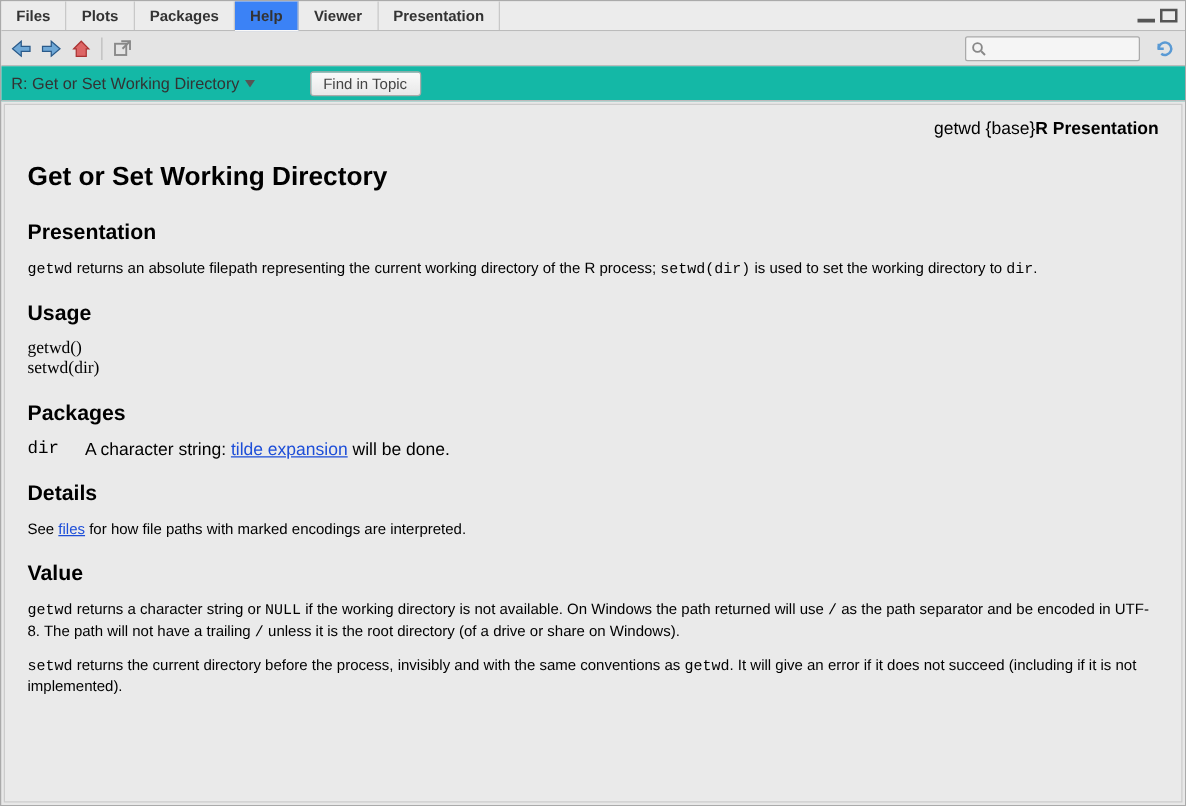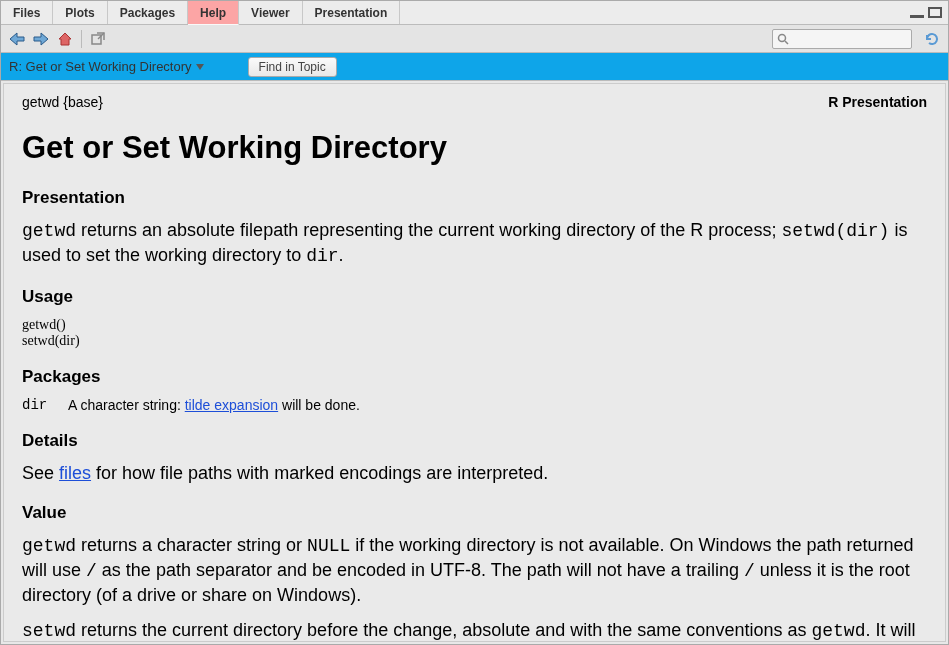--- a/index.html
+++ b/index.html
@@ -1,43 +1,43 @@
 <!DOCTYPE html>
 <html><head>
 <meta charset="utf-8">
 <style>
   * { box-sizing: border-box; }
   html, body { margin: 0; padding: 0; font-family: Arial, Helvetica, sans-serif; font-size: 13px; background: #e8e8e8; color: #000; }
   .app { display: flex; flex-direction: column; width: 949px; height: 645px; border: 1px solid #aaa; overflow: hidden; }
 
   .tabbar { display: flex; align-items: stretch; height: 24px; background: #ececec; border-bottom: 1px solid #bbb; }
   .tab { padding: 4px 12px; font-weight: bold; font-size: 12px; border-right: 1px solid #c8c8c8; cursor: pointer; display: flex; align-items: center; color: #333; }
-  .tab.active { background: #fca5a5; border-bottom: 1px solid #f9f9f9; margin-bottom: -1px; }
+  .tab.active { background: #3b82f6; border-bottom: 1px solid #f9f9f9; margin-bottom: -1px; }
   .tabbar-spacer { flex: 1; }
   .window-icons { display: flex; align-items: center; padding-right: 6px; gap: 4px; }
   .win-icon { width: 14px; height: 11px; border: 2px solid #555; cursor: pointer; position: relative; }
   .win-icon.min { border: none; border-bottom: 3px solid #555; height: 11px; }
 
   .toolbar { display: flex; align-items: center; height: 28px; background: #e4e4e4; border-bottom: 1px solid #bbb; padding: 0 6px; gap: 4px; }
   .tool-btn { width: 20px; height: 20px; display: flex; align-items: center; justify-content: center; cursor: pointer; border-radius: 2px; }
   .divider { width: 1px; height: 18px; background: #bbb; margin: 0 2px; }
   .toolbar-spacer { flex: 1; }
   .search-wrap { display: flex; align-items: center; border: 1px solid #aaa; background: #f5f5f5; border-radius: 2px; height: 20px; padding: 0 4px; width: 140px; }
   .search-wrap input { border: none; outline: none; background: transparent; flex: 1; font-size: 12px; color: #555; width: 100px; }
 
-  .subbar { display: flex; align-items: center; height: 28px; background: #0ea5e9; border-bottom: 1px solid #bbb; padding: 0 8px; gap: 8px; font-size: 13px; }
+  .subbar { display: flex; align-items: center; height: 28px; background: #14b8a6; border-bottom: 1px solid #bbb; padding: 0 8px; gap: 8px; font-size: 13px; }
   .breadcrumb-btn { display: flex; align-items: center; gap: 4px; cursor: pointer; color: #333; }
   .find-btn { border: 1px solid #aaa; background: linear-gradient(#fafafa,#e8e8e8); padding: 2px 10px; font-size: 12px; border-radius: 3px; cursor: pointer; color: #444; margin-left: 36px; }
 
   .content-wrap { flex: 1; overflow-y: scroll; background: #eaeaea; border: 1px solid #ccc; margin: 2px; }
   .content { padding: 10px 18px 30px 18px; }
-  .content-header { display: flex; justify-content: space-between; font-size: 14px; margin-bottom: 20px; }
-  h1 { font-size: 31px; font-weight: bold; margin: 8px 0 22px 0; }
+  .content-header { display: flex; justify-content: flex-end; font-size: 14px; margin-bottom: 20px; }
+  h1 { font-size: 21px; font-weight: bold; margin: 8px 0 22px 0; }
   h2 { font-size: 17px; font-weight: bold; margin: 18px 0 10px 0; }
-  p, .para { font-size: 18px; line-height: 1.35; margin: 4px 0 10px 0; }
+  p, .para { font-size: 12px; line-height: 1.35; margin: 4px 0 10px 0; }
   code, .mono { font-family: "Courier New", monospace; }
   pre.usage { font-family: Liberation Serif, serif; font-size: 14px; margin: 6px 0 10px 0; white-space: pre; }
   a.doclink { color: #1d4ed8; text-decoration: underline; cursor: pointer; }
   .arg-row { display: flex; gap: 16px; font-size: 14px; margin: 6px 0; }
   .arg-name { font-family: "Courier New", monospace; min-width: 30px; }
 
   ::-webkit-scrollbar { width: 16px; background: #e0e0e0; }
   ::-webkit-scrollbar-thumb { background: #b8b8b8; border: 1px solid #999; border-radius: 2px; }
   ::-webkit-scrollbar-button { height: 16px; background: #d8d8d8; border: 1px solid #aaa; }
 </style>
@@ -140,19 +140,19 @@
       <h2>Details</h2>
       <p class="para">
         <span>See </span><a class="doclink">files</a><span> for how file paths with marked encodings are interpreted.</span>
       </p>
 
       <h2>Value</h2>
       <p class="para">
         <code class="mono">getwd</code><span> returns a character string or </span><code class="mono">NULL</code><span> if the working directory is not available. On Windows the path returned will use </span><code class="mono">/</code><span> as the path separator and be encoded in UTF-8. The path will not have a trailing </span><code class="mono">/</code><span> unless it is the root directory (of a drive or share on Windows).</span>
       </p>
       <p class="para">
-        <code class="mono">setwd</code><span> returns the current directory before the change, absolute and with the same conventions as </span><code class="mono">getwd</code><span>. It will give an error if it does not succeed (including if it is not implemented).</span>
+        <code class="mono">setwd</code><span> returns the current directory before the process, invisibly and with the same conventions as </span><code class="mono">getwd</code><span>. It will give an error if it does not succeed (including if it is not implemented).</span>
       </p>
 
     </div>
   </div>
 
 </div>
 
 </body></html>

